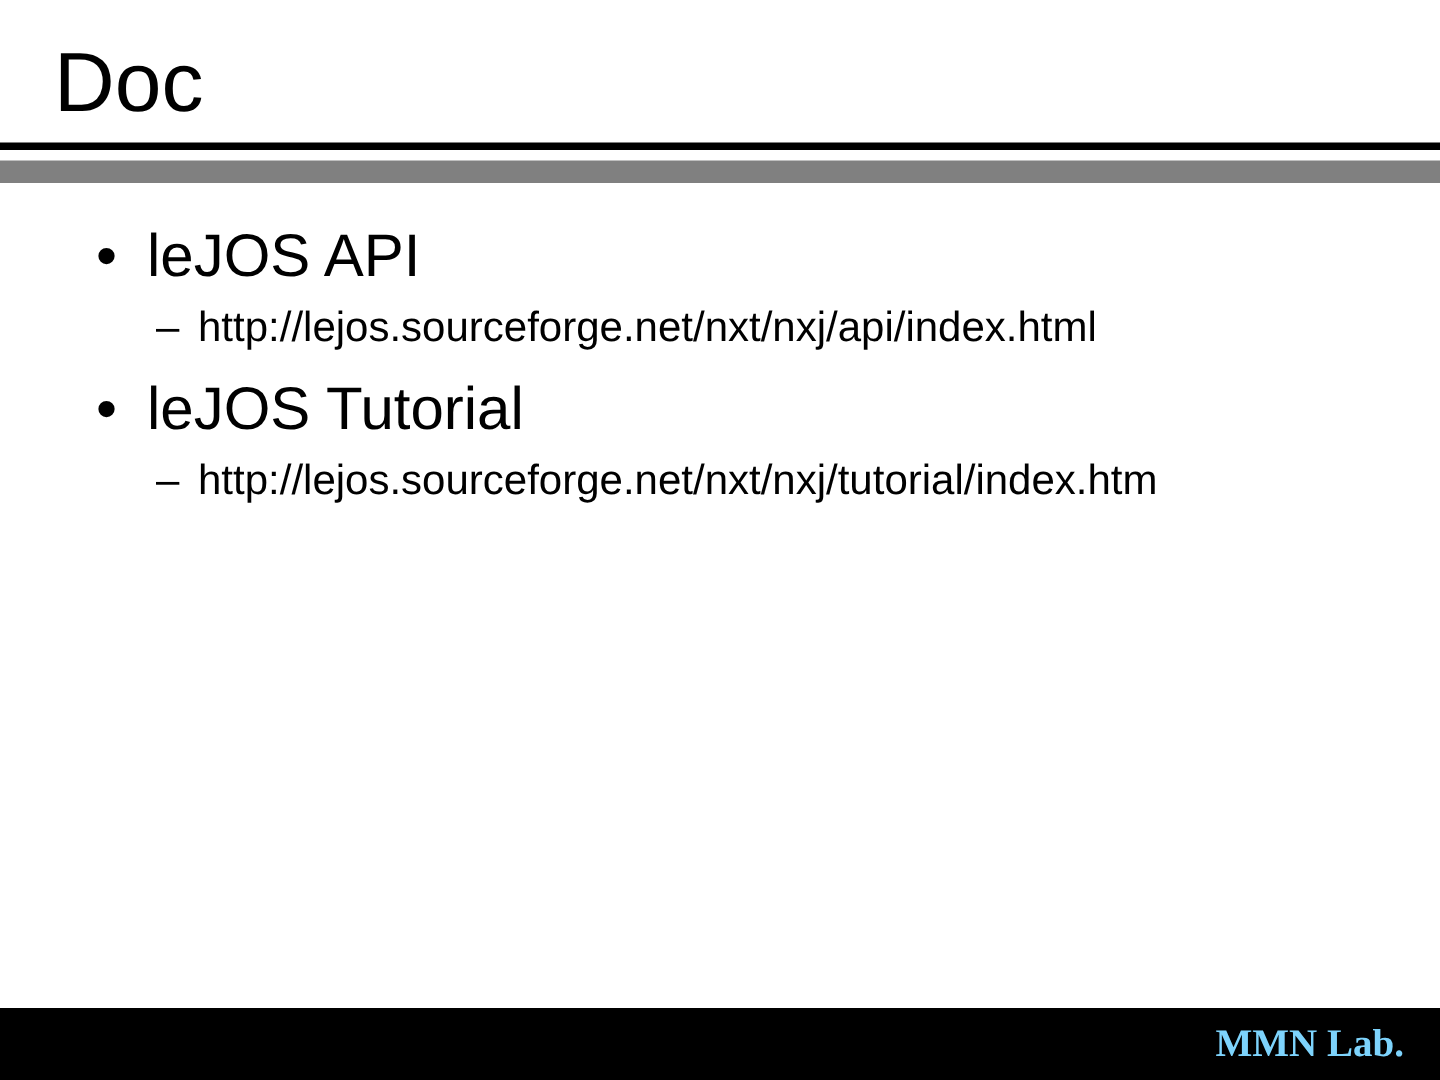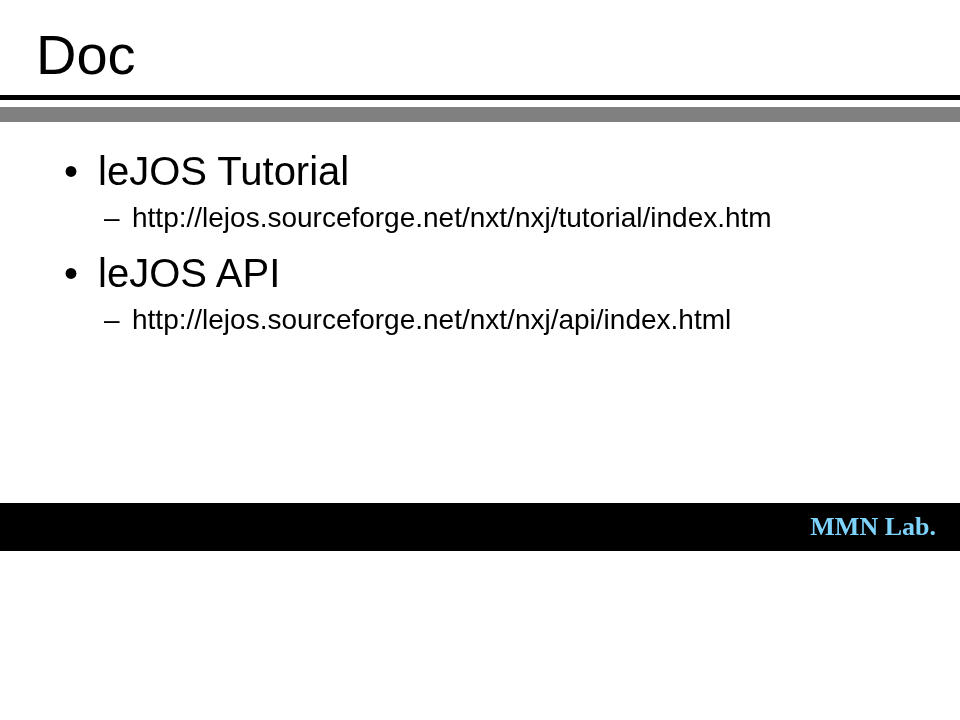--- a/index.html
+++ b/index.html
@@ -7,21 +7,21 @@
     width: 960px;
     height: 720px;
     background: #fff;
     font-family: Arial, Helvetica, sans-serif;
     color: #000;
     overflow: hidden;
     position: relative;
   }
   .slide {
     width: 960px;
-    height: 551px;
+    height: 720px;
     position: relative;
   }
   .title {
     font-size: 56px;
     font-weight: 400;
     padding: 22px 0 8px 36px;
     letter-spacing: 0px;
   }
   .rule-stack {
     width: 100%;
@@ -104,32 +104,32 @@
 
   <div class="rule-stack">
     <div class="rule-black"></div>
     <div class="rule-gap"></div>
     <div class="rule-gray"></div>
   </div>
 
   <div class="content">
     <ul class="level1">
       <li>
+        <span>leJOS API</span>
+        <ul class="level2">
+          <li>
+            <span>http://lejos.sourceforge.net/nxt/nxj/api/index.html</span>
+          </li>
+        </ul>
+      </li>
+      <li>
         <span>leJOS Tutorial</span>
         <ul class="level2">
           <li>
             <span>http://lejos.sourceforge.net/nxt/nxj/tutorial/index.htm</span>
-          </li>
-        </ul>
-      </li>
-      <li>
-        <span>leJOS API</span>
-        <ul class="level2">
-          <li>
-            <span>http://lejos.sourceforge.net/nxt/nxj/api/index.html</span>
           </li>
         </ul>
       </li>
     </ul>
   </div>
 
   <div class="footer">
     <span>MMN Lab.</span>
   </div>
 

